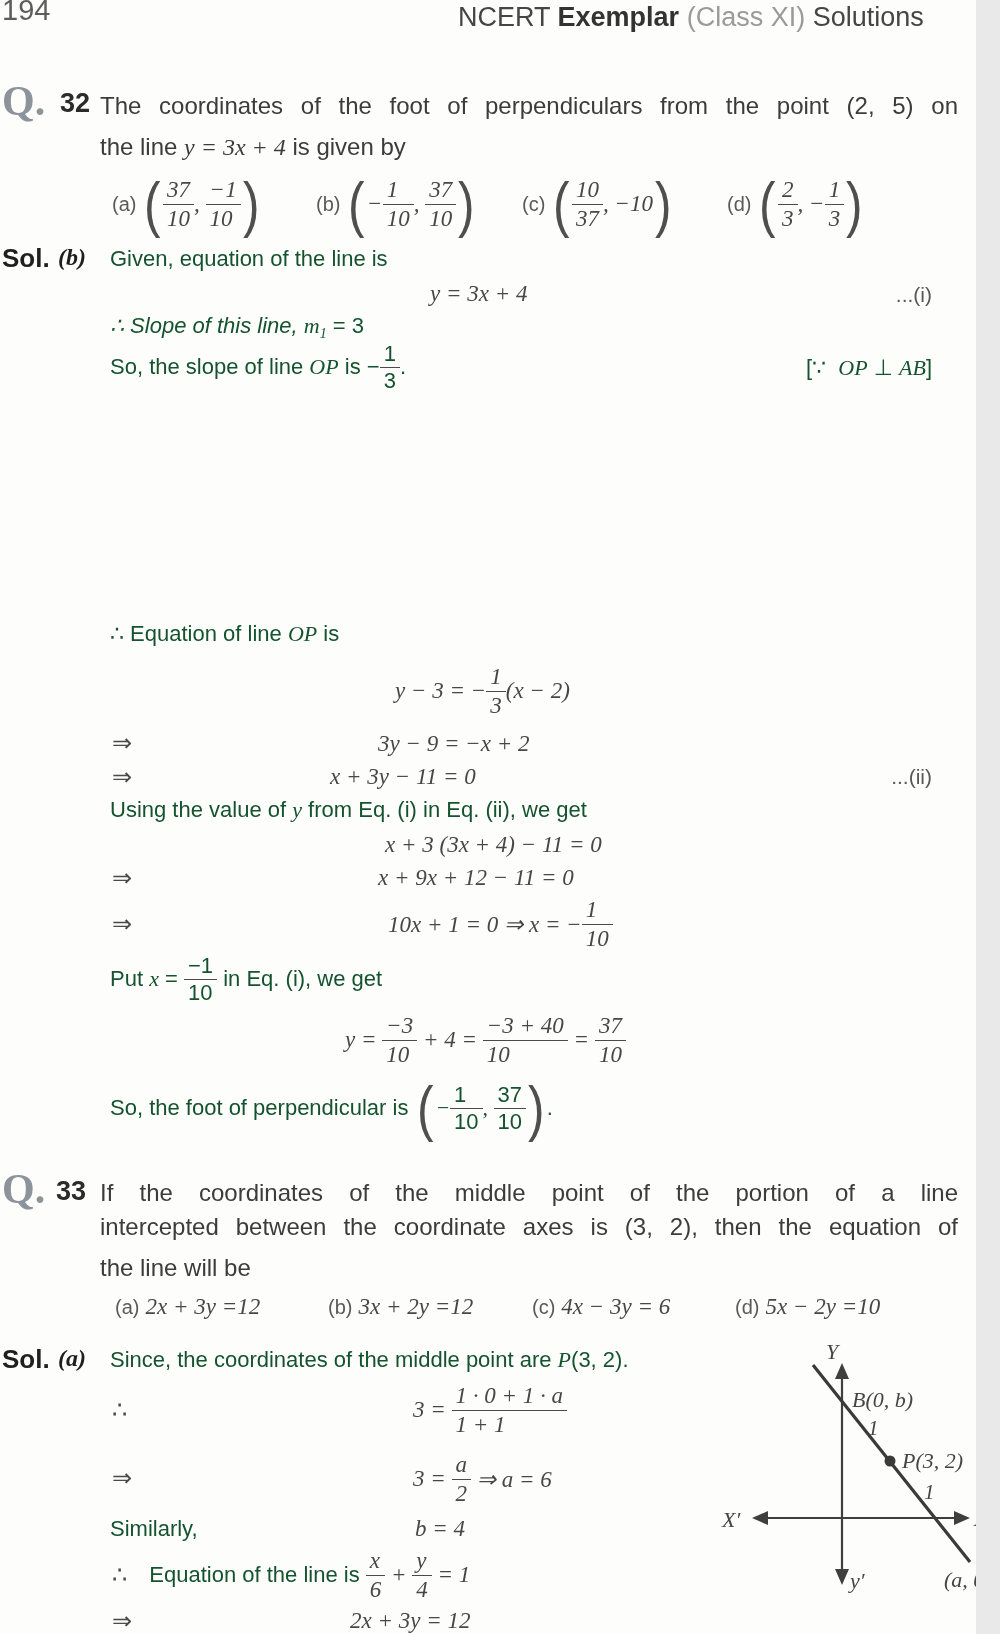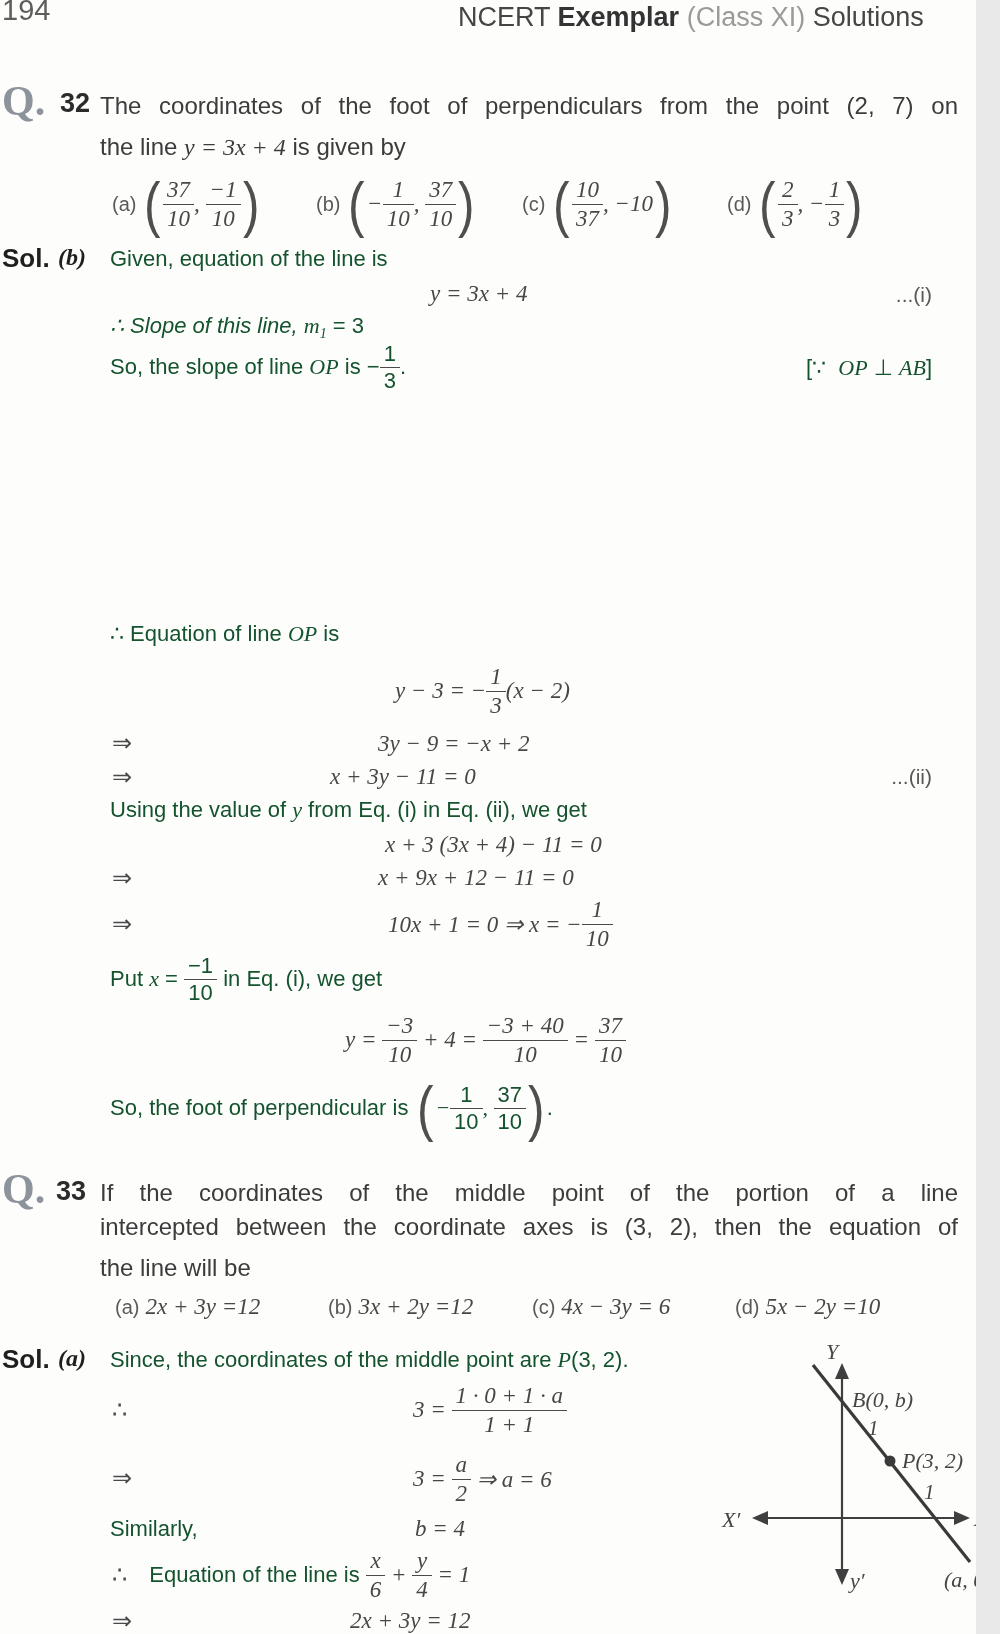--- a/index.html
+++ b/index.html
@@ -13,21 +13,21 @@
   .eq{font-size:23px;color:#474747;}
   .lbl{font-size:20px;color:#5a5a5a;margin-right:6px;}
   .qmark{font-size:42px;line-height:1;font-weight:bold;font-family:"Liberation Serif",serif;color:#8c939b;}
   .qnum{font-size:27px;font-weight:bold;color:#2b2b2b;}
   .solmark{font-size:26px;font-weight:bold;color:#1f1f1f;}
   .solletter{font-size:24px;font-weight:bold;font-style:italic;font-family:"Liberation Serif",serif;color:#1f1f1f;}
   .tag{font-size:21px;color:#585858;}
   .imp{font-size:24px;color:#4a4a4a;}
   .frow{position:absolute;display:flex;align-items:center;}
   .frow span{white-space:pre;}
-  .fr{display:inline-block;vertical-align:middle;text-align:center;line-height:1.18;}
+  .fr{display:inline-block;vertical-align:middle;text-align:left;line-height:1.18;}
   .fr .n{display:block;border-bottom:1.6px solid #4a4a4a;padding:0 4px;}
   .fr .d{display:block;padding:0 4px;}
   .bp{font-size:62px;line-height:0;font-weight:normal;color:#4f4f4f;
       font-family:"Liberation Sans",sans-serif;transform:scaleX(.8);}
   .hdr{font-size:27px;color:#454545;}
   .hdr .bold{font-weight:bold;color:#333;}
   .hdr .lite{color:#9a9a9a;}
   .pageno{font-size:29px;color:#5d5d5d;}
   sub.s1{font-size:14px;font-family:"Liberation Serif",serif;font-style:italic;}
   svg text{font-family:"Liberation Serif",serif;font-style:italic;fill:#454545;}
@@ -40,21 +40,21 @@
   <div class="abs pageno" style="left:2px;top:-6px;">194</div>
   <div class="abs hdr" style="left:458px;top:2px;">
     <span>NCERT</span>
     <span class="bold">Exemplar</span>
     <span class="lite">(Class XI)</span>
     <span>Solutions</span>
   </div>
 
   <div class="abs qmark" style="left:2px;top:80px;">Q.</div>
   <div class="abs qnum" style="left:60px;top:88px;">32</div>
-  <div class="abs qt just" style="left:100px;top:92px;width:858px;">The coordinates of the foot of perpendiculars from the point (2, 7) on</div>
+  <div class="abs qt just" style="left:100px;top:92px;width:858px;">The coordinates of the foot of perpendiculars from the point (2, 5) on</div>
   <div class="abs qt" style="left:100px;top:133px;">
     <span style="white-space:pre;">the line </span><span class="m">y = 3x + 4</span><span style="white-space:pre;"> is given by</span>
   </div>
 
   <div class="frow" style="left:112px;top:168px;height:72px;">
     <span class="lbl">(a)</span>
     <span class="bp">(</span>
     <span class="fr m eq"><span class="n">37</span><span class="d">10</span></span>
     <span class="m eq">, </span>
     <span class="fr m eq"><span class="n">−1</span><span class="d">10</span></span>

